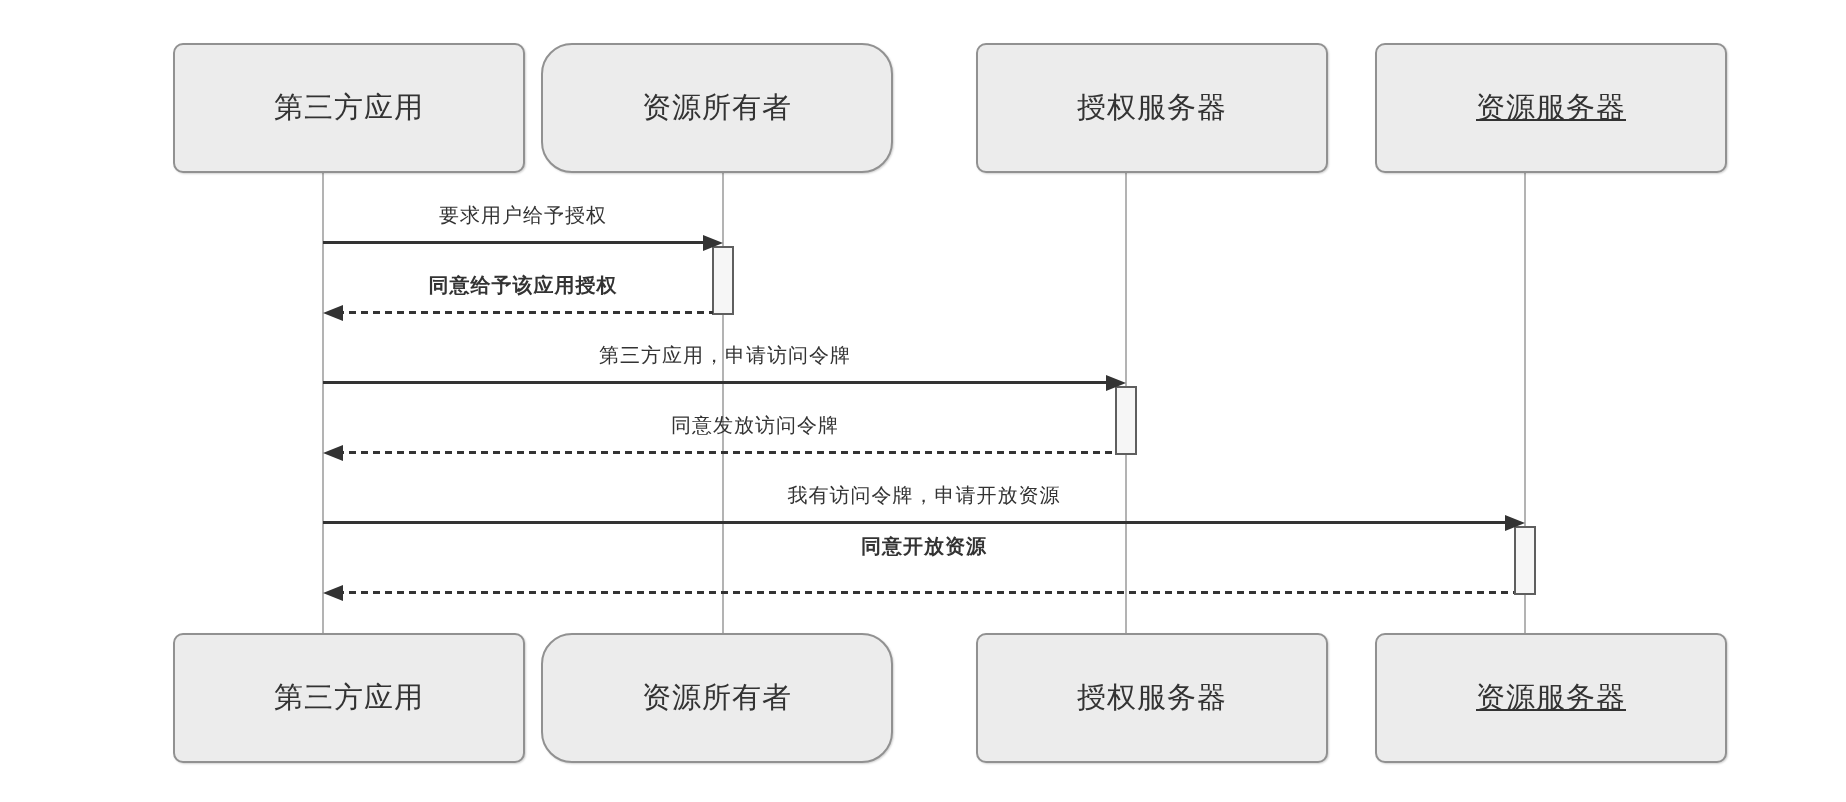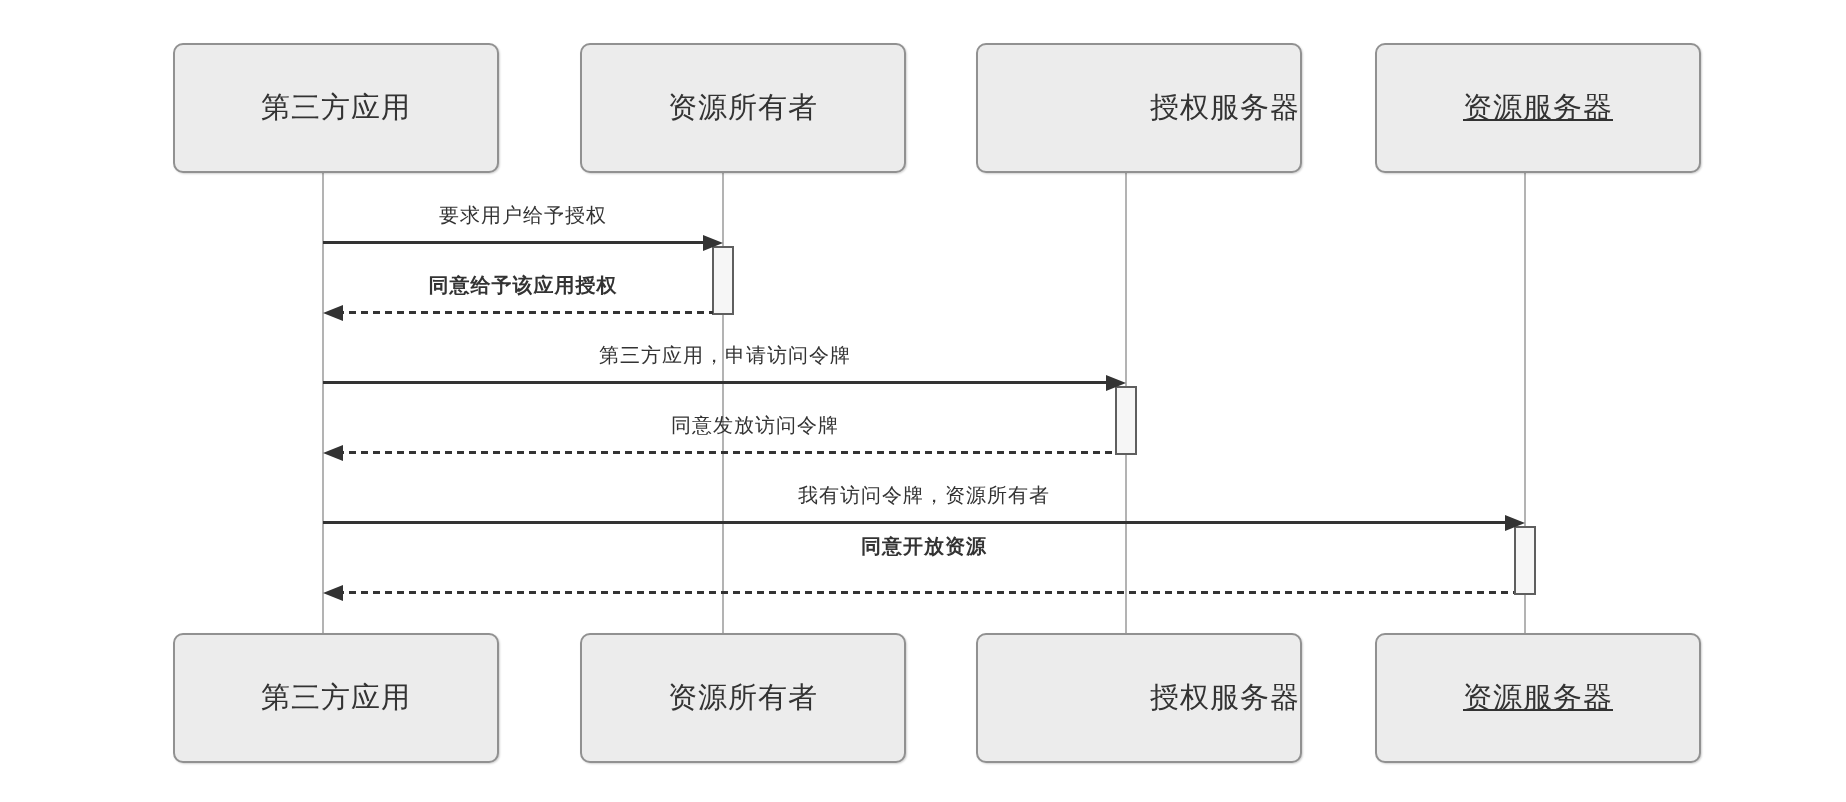--- a/index.html
+++ b/index.html
@@ -33,38 +33,38 @@
     z-index: 1;
   }
   .ll1 { left: 322px; }
   .ll2 { left: 722px; }
   .ll3 { left: 1125px; }
   .ll4 { left: 1524px; }
 
   
   .actor {
     position: absolute;
-    width: 326px;
+    width: 352px;
     height: 130px;
     background: var(--boxFill);
     border: 2px solid var(--boxBorder);
     border-radius: 10px;
     display: flex;
     align-items: center;
     justify-content: center;
     font-size: 29px;
     letter-spacing: 1px;
     z-index: 5;
     box-shadow: 1px 1px 2px rgba(0,0,0,0.18);
   }
   .actor.top { top: 43px; }
   .actor.bottom { top: 633px; }
   .a1 { left: 173px; }
-  .a2 { left: 580px; }
-  .a3 { left: 976px; justify-content: flex-end; }
+  .a2 { left: 541px; border-radius: 31px; }
+  .a3 { left: 976px; }
   .a4 { left: 1375px; text-decoration: underline; }
 
   
   .activation {
     position: absolute;
     width: 22px;
     border: 2px solid var(--activationBorder);
     background: var(--activationFill);
     z-index: 2;
   }
@@ -161,21 +161,21 @@
     <div class="head right h3"></div>
   </div>
 
   <div>
     <div class="msg-label m4">同意发放访问令牌</div>
     <div class="line dashed d4"></div>
     <div class="head left h4"></div>
   </div>
 
   <div>
-    <div class="msg-label m5">我有访问令牌，资源所有者</div>
+    <div class="msg-label m5">我有访问令牌，申请开放资源</div>
     <div class="line solid s5"></div>
     <div class="head right h5"></div>
   </div>
 
   <div>
     <div class="msg-label m6">同意开放资源</div>
     <div class="line dashed d6"></div>
     <div class="head left h6"></div>
   </div>
 

